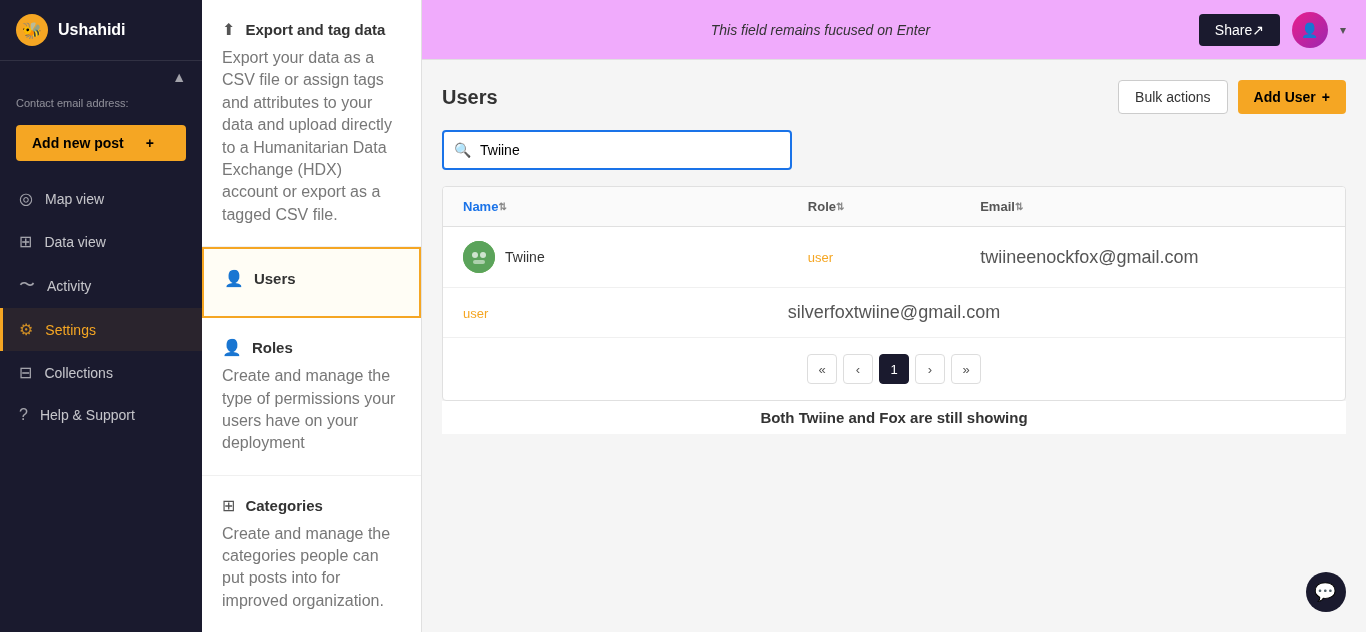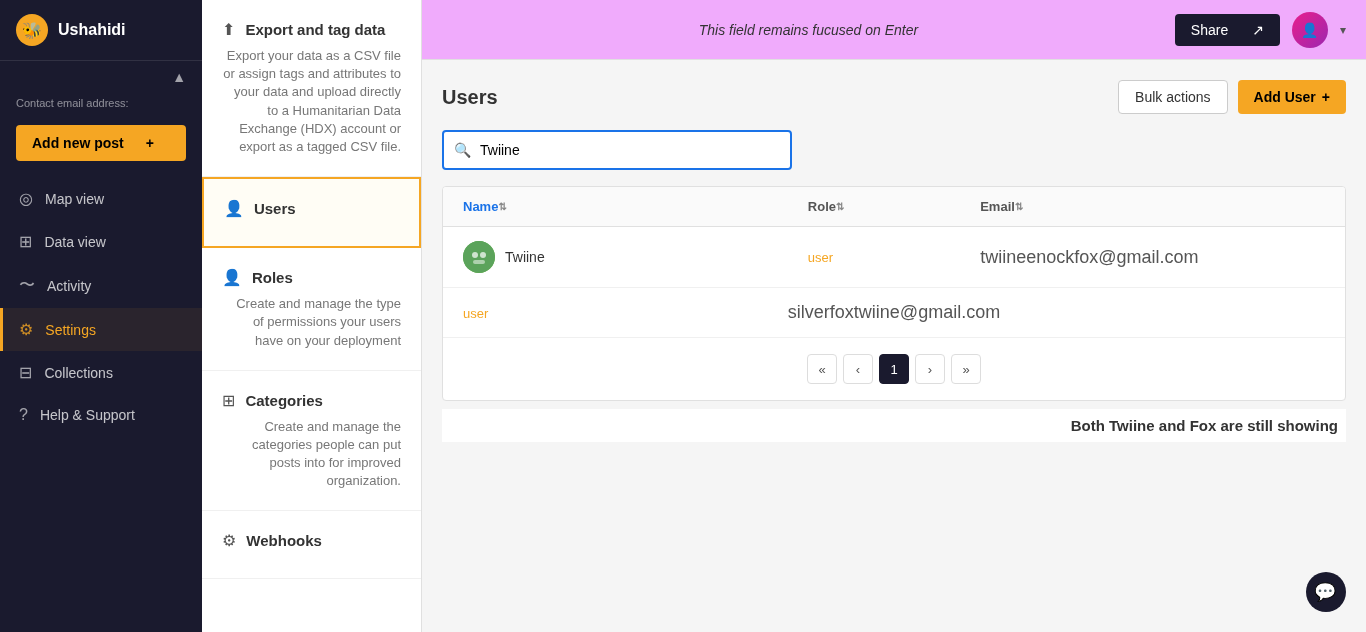--- a/index.html
+++ b/index.html
@@ -98,21 +98,21 @@
       background: #fffdf5;
     }
     .middle-item-header {
       display: flex;
       align-items: center;
       gap: 10px;
       margin-bottom: 8px;
     }
     .middle-item-icon { font-size: 16px; color: #555; }
     .middle-item-title { font-size: 15px; font-weight: 600; color: #333; }
-    .middle-item-desc { font-size: 13px; color: #777; line-height: 1.4; text-align: right; }
+    .middle-item-desc { font-size: 16px; color: #777; line-height: 1.4; }
 
     
     .main-content {
       flex: 1;
       display: flex;
       flex-direction: column;
       overflow: hidden;
       background: #f5f5f5;
     }
 
@@ -135,21 +135,21 @@
       background: #1a1a2e;
       color: #fff;
       border: none;
       border-radius: 4px;
       padding: 8px 16px;
       font-size: 14px;
       font-weight: 500;
       cursor: pointer;
       display: flex;
       align-items: center;
-      gap: 24px;
+      gap: 0;
     }
     .user-avatar {
       width: 36px; height: 36px;
       border-radius: 50%;
       background: linear-gradient(135deg, #e91e8c, #9c27b0);
       display: flex; align-items: center; justify-content: center;
       font-size: 14px; color: #fff;
     }
     .chevron-down { font-size: 12px; color: #555; }
 
@@ -273,25 +273,24 @@
       color: #555;
       padding: 0 8px;
     }
     .page-btn.active {
       background: #1a1a2e;
       color: #fff;
       border-color: #1a1a2e;
     }
 
     .caption-text {
-      text-align: right;
+      text-align: center;
       font-size: 15px;
       font-weight: 600;
       color: #333;
-      margin-top: 8px;
       padding: 8px;
       background: #fff;
     }
 
     .chat-bubble {
       position: fixed;
       bottom: 20px; right: 20px;
       width: 40px; height: 40px;
       background: #1a1a2e;
       border-radius: 50%;

